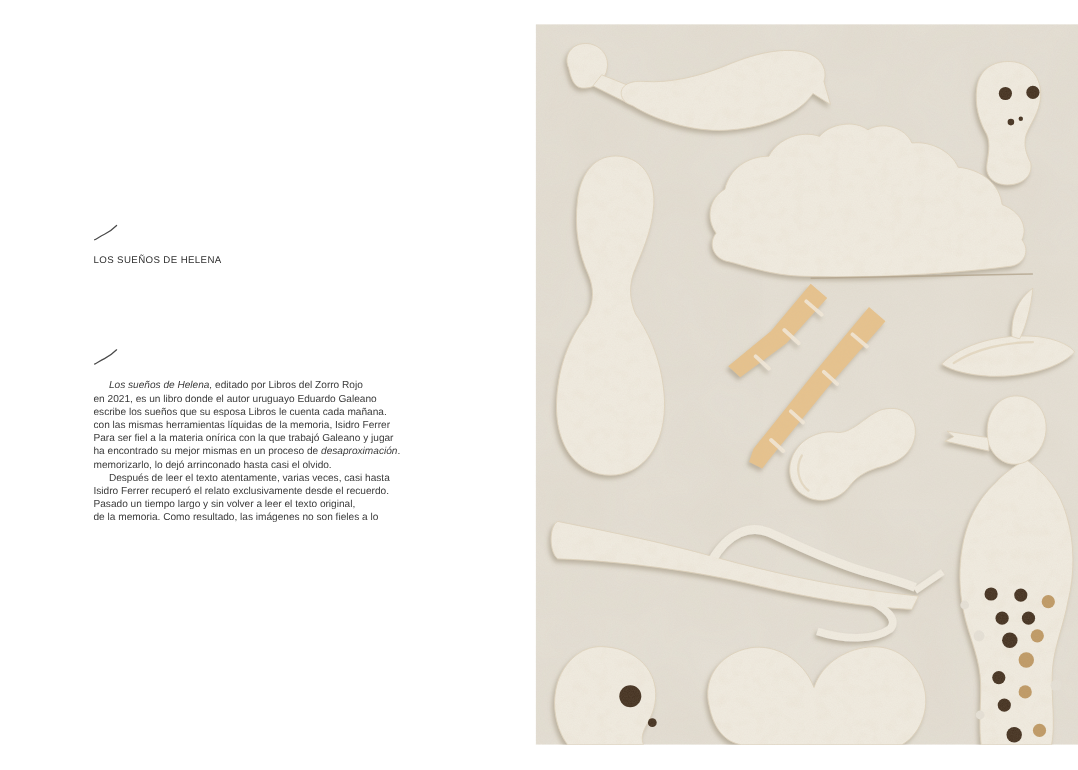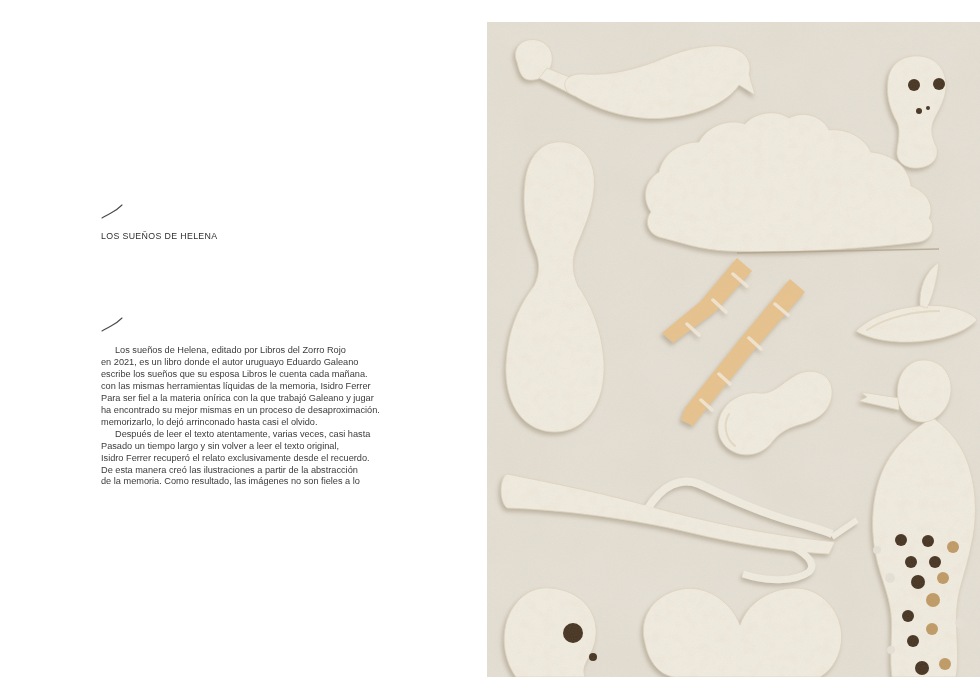--- a/index.html
+++ b/index.html
@@ -1,36 +1,36 @@
 <!DOCTYPE html>
 <html lang="es" style="--page-bg: #ffffff; --text: #3b3b3b; --photo-bg: #e6e1d7; --shape-fill: #f1ece1; --wood: #e7c28c; --hole-dark: #43301f; --hole-tan: #bf9964;"><head>
 <meta charset="utf-8">
 <style>
   html,body{margin:0;padding:0}
   body{
     width:980px;height:700px;position:relative;overflow:hidden;
     background:var(--page-bg,#ffffff);
     font-family:"Liberation Sans",sans-serif;
   }
-  .left-page{position:absolute;left:16px;top:0;width:476px;height:700px}
+  .left-page{position:absolute;left:0;top:0;width:476px;height:700px}
   .slash{position:absolute;width:26px;height:20px}
   #slash-1{left:83px;top:202px}
   #slash-2{left:83px;top:315px}
   .slash path{stroke:#4a4a4a;stroke-width:1.1;fill:none;stroke-linecap:round}
   .page-title{
     position:absolute;left:85px;top:231px;
     font-size:8.8px;letter-spacing:.35px;color:#2f2f2f;font-weight:400;
   }
   .article{
     position:absolute;left:85px;top:345px;width:330px;
     font-size:9.2px;line-height:11.95px;color:var(--text,#3b3b3b);
   }
   .line{white-space:pre}
   .line.indent{padding-left:14px}
-  .it{}
+  .it{font-style:italic}
   .photo-frame{position:absolute;left:487px;top:22px;width:493px;height:655px}
   .photo-frame svg{display:block}
   .shape{fill:var(--shape-fill,#f1ece1);stroke:#ded1ba;stroke-width:.7}
   .twig{fill:none;stroke:var(--shape-fill,#f1ece1)}
   .wood{fill:var(--wood,#e7c28c)}
   .streak{fill:none;stroke:#f3eadb;stroke-width:3.5;stroke-linecap:round;opacity:.85}
   .hole-dark{fill:var(--hole-dark,#43301f)}
   .hole-tan{fill:var(--hole-tan,#bf9964)}
   .notch{fill:var(--photo-bg,#e6e1d7)}
   .seam{stroke:#b0a18a;stroke-width:1.4;fill:none;opacity:.8}
@@ -49,23 +49,22 @@
   </svg>
   <div class="article">
       <div class="line indent"><span class="it">Los sueños de Helena,</span><span> editado por Libros del Zorro Rojo</span></div>
       <div class="line"><span>en 2021, es un libro donde el autor uruguayo Eduardo Galeano</span></div>
       <div class="line"><span>escribe los sueños que su esposa Libros le cuenta cada mañana.</span></div>
       <div class="line"><span>con las mismas herramientas líquidas de la memoria, Isidro Ferrer</span></div>
       <div class="line"><span>Para ser fiel a la materia onírica con la que trabajó Galeano y jugar</span></div>
       <div class="line"><span>ha encontrado su mejor mismas en un proceso de </span><span class="it">desaproximación</span><span>.</span></div>
       <div class="line"><span>memorizarlo, lo dejó arrinconado hasta casi el olvido.</span></div>
       <div class="line indent"><span>Después de leer el texto atentamente, varias veces, casi hasta</span></div>
+      <div class="line"><span>Isidro Ferrer recuperó el relato exclusivamente desde el recuerdo.</span></div>
       <div class="line"><span>Pasado un tiempo largo y sin volver a leer el texto original,</span></div>
-      <div class="line"><span>Isidro Ferrer recuperó el relato exclusivamente desde el recuerdo.</span></div>
-      <div class="line"><span>De esta manera creó las ilustraciones a partir de la abstracción</span></div>
       <div class="line"><span>de la memoria. Como resultado, las imágenes no son fieles a lo</span></div>
     </div>
 </div>
 
 <div class="photo-frame">
 <svg viewBox="0 0 493 655" width="493" height="655">
   <defs>
     <filter id="shadow" x="-10%" y="-10%" width="120%" height="120%">
       <feDropShadow dx="-2" dy="3" stdDeviation="2" flood-color="#8a7a60" flood-opacity="0.45"></feDropShadow>
     </filter>

